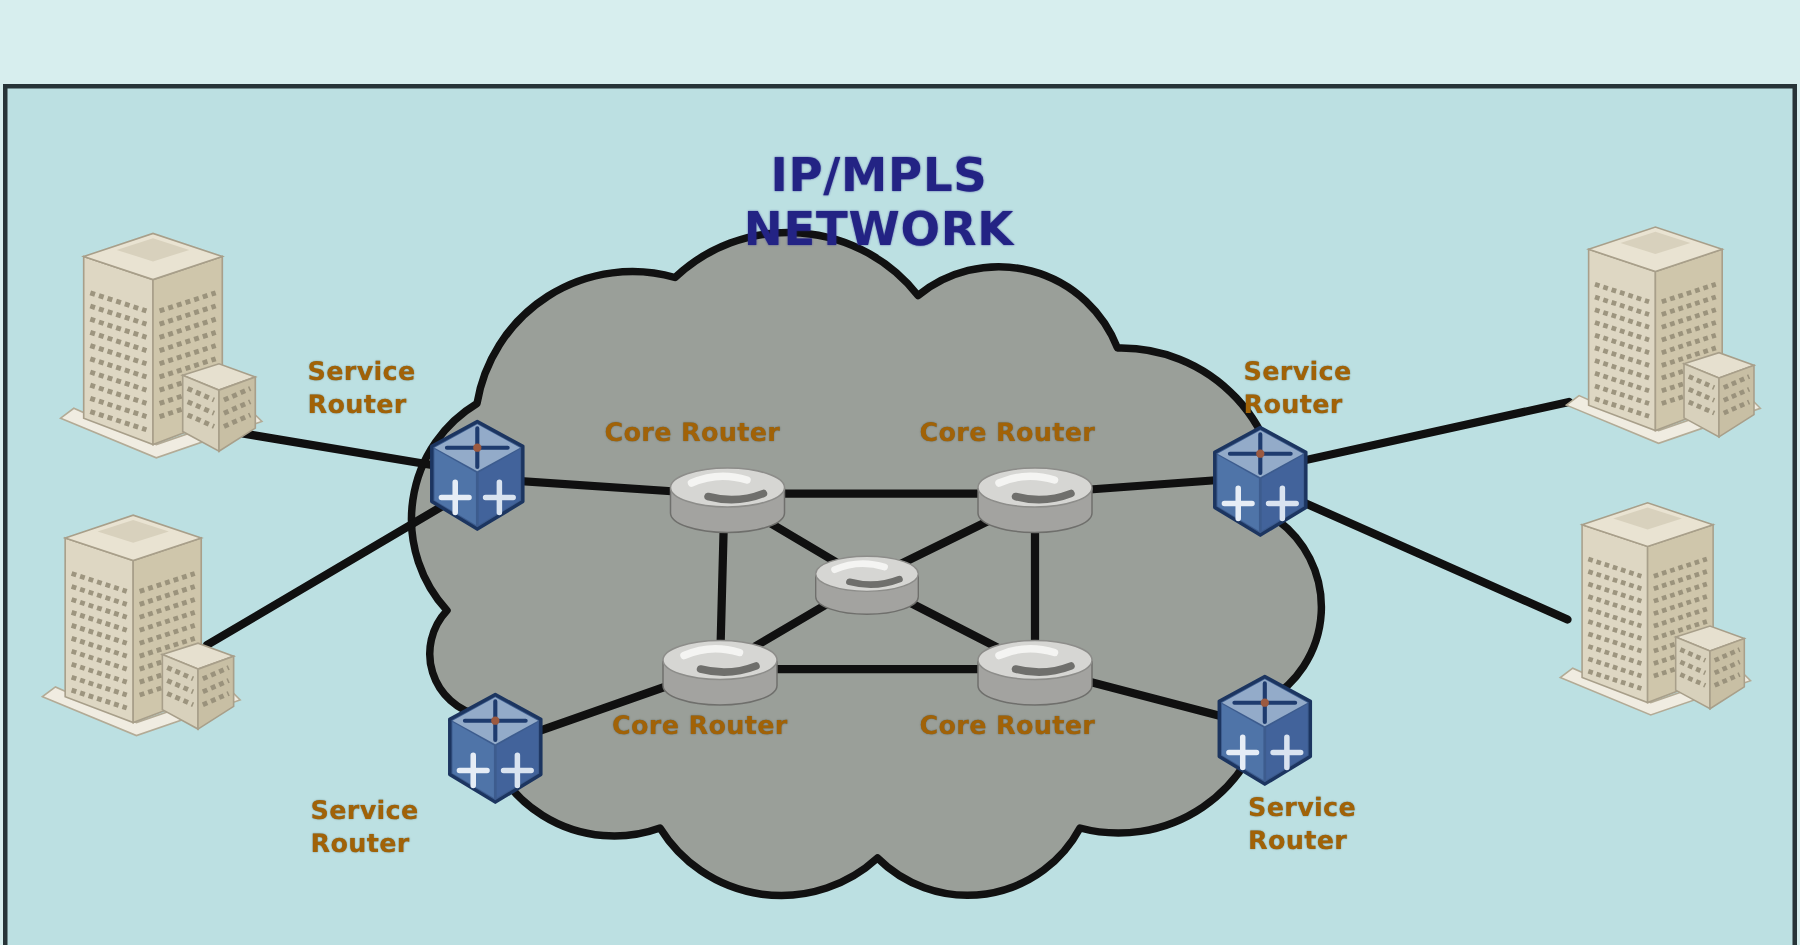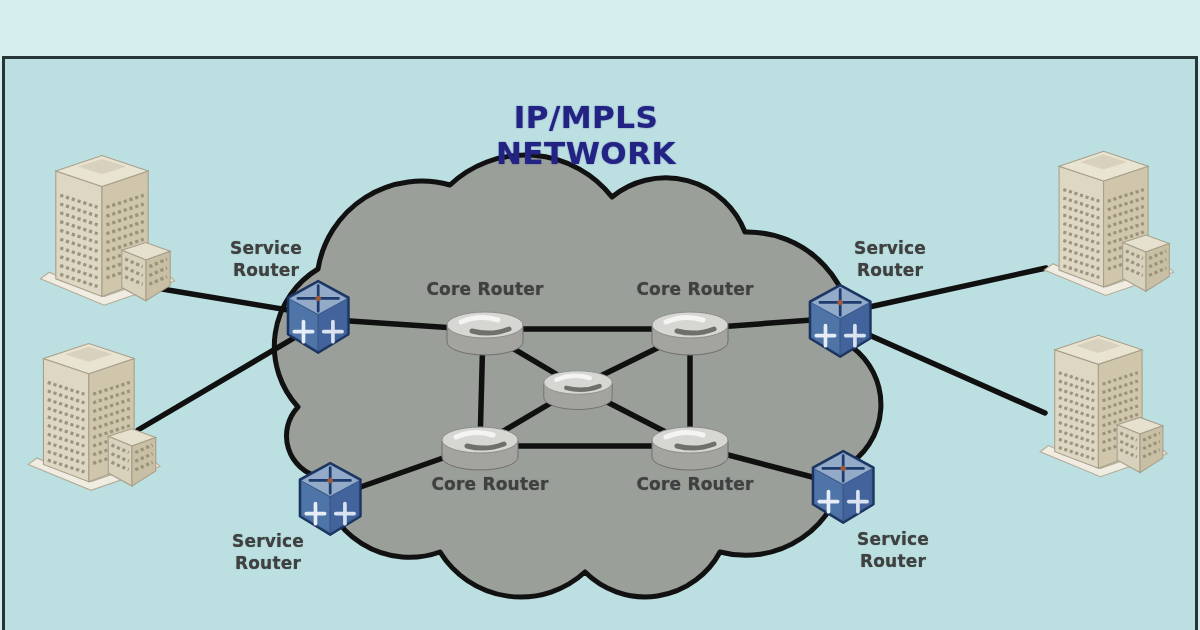--- a/index.html
+++ b/index.html
@@ -1,20 +1,20 @@
 <!DOCTYPE html>
 <html><head>
 <meta charset="utf-8">
 <style>
   html,body{margin:0;padding:0;}
   body{width:1200px;height:630px;overflow:hidden;background:#d7eeee;font-family:"DejaVu Sans","Liberation Sans",sans-serif;}
   .stage{position:relative;width:1200px;height:630px;background:#d7eeee;margin-top:47px;}
   .panel{position:absolute;left:2px;right:2px;top:9px;bottom:12px;background:#bce0e2;border:3px solid #273438;box-sizing:border-box;}
   .diagram{position:absolute;left:0;top:0;width:1200px;height:630px;filter:blur(0.35px);}
-  .lbl{position:absolute;font-weight:bold;color:#404040;text-align:center;font-size:17px;line-height:22px;letter-spacing:0.2px;text-shadow:0 0 1px rgba(35,55,50,0.6);}
+  .lbl{position:absolute;font-weight:bold;color:#a16207;text-align:left;font-size:17px;line-height:22px;letter-spacing:0.2px;text-shadow:0 0 1px rgba(35,55,50,0.6);}
   .lbl span{display:block;}
   .title{position:absolute;left:420px;top:52px;width:332px;text-align:center;font-weight:bold;font-size:31px;line-height:36px;color:#232384;letter-spacing:0.5px;text-shadow:0 0 1.4px rgba(40,40,140,0.75);}
 </style>
 </head>
 <body>
 
 <div class="stage">
   <div class="panel"></div>
 
   <svg class="diagram" viewBox="0 0 1200 630" xmlns="http://www.w3.org/2000/svg" xmlns:xlink="http://www.w3.org/1999/xlink">

